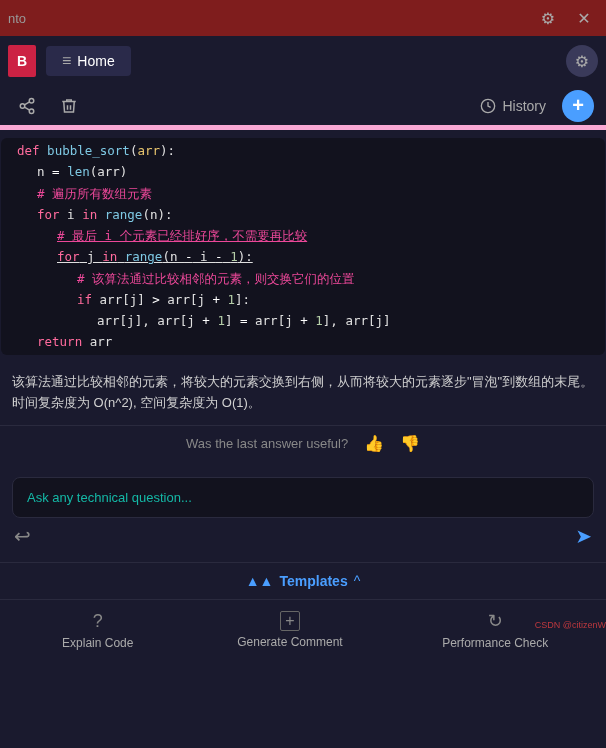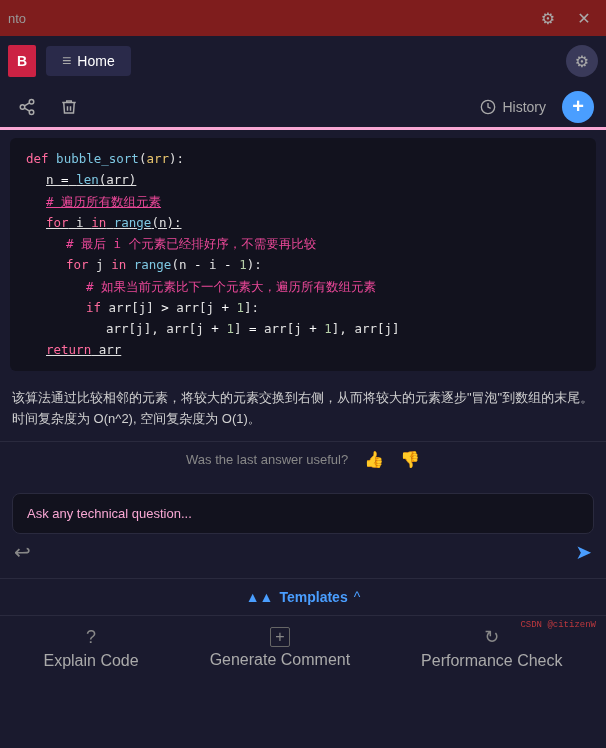--- a/index.html
+++ b/index.html
@@ -78,21 +78,21 @@
       display: flex; align-items: center; justify-content: center;
       color: #aaa; cursor: pointer; font-size: 16px;
     }
 
     
     .toolbar {
       display: flex;
       align-items: center;
       padding: 6px 12px;
       background: #1a1a2e;
-      border-bottom: 3px solid #f9a8d4;
+      border-bottom: 5px solid #f9a8d4;
       height: 44px;
       justify-content: flex-end;
     }
     .toolbar-left { display: flex; gap: 12px; }
     .tool-btn {
       width: 30px; height: 30px;
       display: flex; align-items: center; justify-content: center;
       color: #aaa; cursor: pointer; font-size: 16px;
     }
     .toolbar-right {
@@ -111,40 +111,40 @@
       background: #4a9eff;
       border-radius: 50%;
       display: flex; align-items: center; justify-content: center;
       color: #fff; font-size: 20px; cursor: pointer;
       font-weight: bold;
     }
 
     
     .code-block {
       background: #12121e;
-      margin: 8px 10px;
+      margin: 8px 1px;
       border-radius: 6px;
-      padding: 10px 16px;
+      padding: 2px 16px;
       font-family: 'Courier New', monospace;
       font-size: 12.5px;
       line-height: 1.7;
       overflow-x: auto;
     }
     .kw { color: #ff6b9d; }
     .fn { color: #7ec8e3; }
     .param { color: #e8c56e; }
     .builtin { color: #7ec8e3; }
     .op { color: #fff; }
     .var { color: #e0e0e0; }
     .num { color: #b5cea8; }
     .comment-zh { color: #ec4899; }
 
     code { display: block; }
-    code .indent1 { margin-left: 20px; text-decoration: underline; }
-    code .indent2 { margin-left: 40px; }
+    code .indent1 { margin-left: 20px; }
+    code .indent2 { margin-left: 40px; text-decoration: underline; }
     code .indent3 { margin-left: 60px; }
     code .indent4 { margin-left: 80px; }
 
     
     .description {
       color: #d0d0d0;
       font-size: 13px;
       line-height: 1.65;
       padding: 8px 12px 12px 12px;
       border-bottom: 1px solid #2a2a3e;
@@ -217,30 +217,29 @@
     }
     .action-item {
       display: flex;
       flex-direction: column;
       align-items: center;
       gap: 4px;
       cursor: pointer;
       min-width: 80px;
     }
     .action-icon { color: #888; font-size: 18px; }
-    .action-label { color: #aaa; font-size: 16px; text-align: center; }
+    .action-label { color: #aaa; font-size: 12px; text-align: center; }
 
     .watermark {
       position: absolute;
       bottom: 118px;
-      right: 10px;
+      right: 0;
       color: #ff4444;
       font-size: 9px;
       opacity: 0.7;
-      font-family: Liberation Mono, monospace;
     }
   </style>
 </head>
 <body>
 
 <div class="top-bar">
   <span class="top-bar-left">nto</span>
   <div class="top-bar-right">
     <div class="icon-btn">⚙</div>
     <div class="icon-btn">✕</div>
@@ -293,40 +292,40 @@
 </div>
 
 <div class="code-block">
   <code>
     <span class="var"><span class="kw">def</span> <span class="fn">bubble_sort</span>(<span class="param">arr</span>):</span><br>
     <span class="indent1 var">n <span class="op">=</span> <span class="builtin">len</span>(arr)</span><br>
     <span class="indent1 comment-zh"># 遍历所有数组元素</span><br>
     <span class="indent1 var"><span class="kw">for</span> i <span class="kw">in</span> <span class="builtin">range</span>(n):</span><br>
     <span class="indent2 comment-zh"># 最后 i 个元素已经排好序，不需要再比较</span><br>
     <span class="indent2 var"><span class="kw">for</span> j <span class="kw">in</span> <span class="builtin">range</span>(n <span class="op">-</span> i <span class="op">-</span> <span class="num">1</span>):</span><br>
-    <span class="indent3 comment-zh"># 如果当前元素比下一个元素大，遍历所有数组元素</span><br>
+    <span class="indent3 comment-zh"># 该算法通过比较相邻的元素，则交换它们的位置</span><br>
     <span class="indent3 var"><span class="kw">if</span> arr[j] <span class="op">&gt;</span> arr[j <span class="op">+</span> <span class="num">1</span>]:</span><br>
     <span class="indent4 var">arr[j], arr[j <span class="op">+</span> <span class="num">1</span>] <span class="op">=</span> arr[j <span class="op">+</span> <span class="num">1</span>], arr[j]</span><br>
     <span class="indent1 var"><span class="kw">return</span> arr</span>
   </code>
 </div>
 
 <div class="description">
   <span>该算法通过比较相邻的元素，将较大的元素交换到右侧，从而将较大的元素逐步"冒泡"到数组的末尾。时间复杂度为 O(n^2), 空间复杂度为 O(1)。</span>
 </div>
 
 <div class="feedback-bar">
   <span>Was the last answer useful?</span>
   <span class="thumb-btn">👍</span>
   <span class="thumb-btn">👎</span>
 </div>
 
 <div class="input-area">
   <div class="input-box">
-    <span style="color:#f9a8d4;text-align:center;">Ask any technical question...</span>
+    <span style="color:#14b8a6;text-align:center;">Ask any technical question...</span>
   </div>
   <div class="input-actions">
     <span class="undo-btn">↩</span>
     <span class="send-btn">➤</span>
   </div>
 </div>
 
 <div class="templates-bar">
   <span style="color:#4a9eff;">▲▲</span>
   <span style="font-weight:700;">Templates</span>

